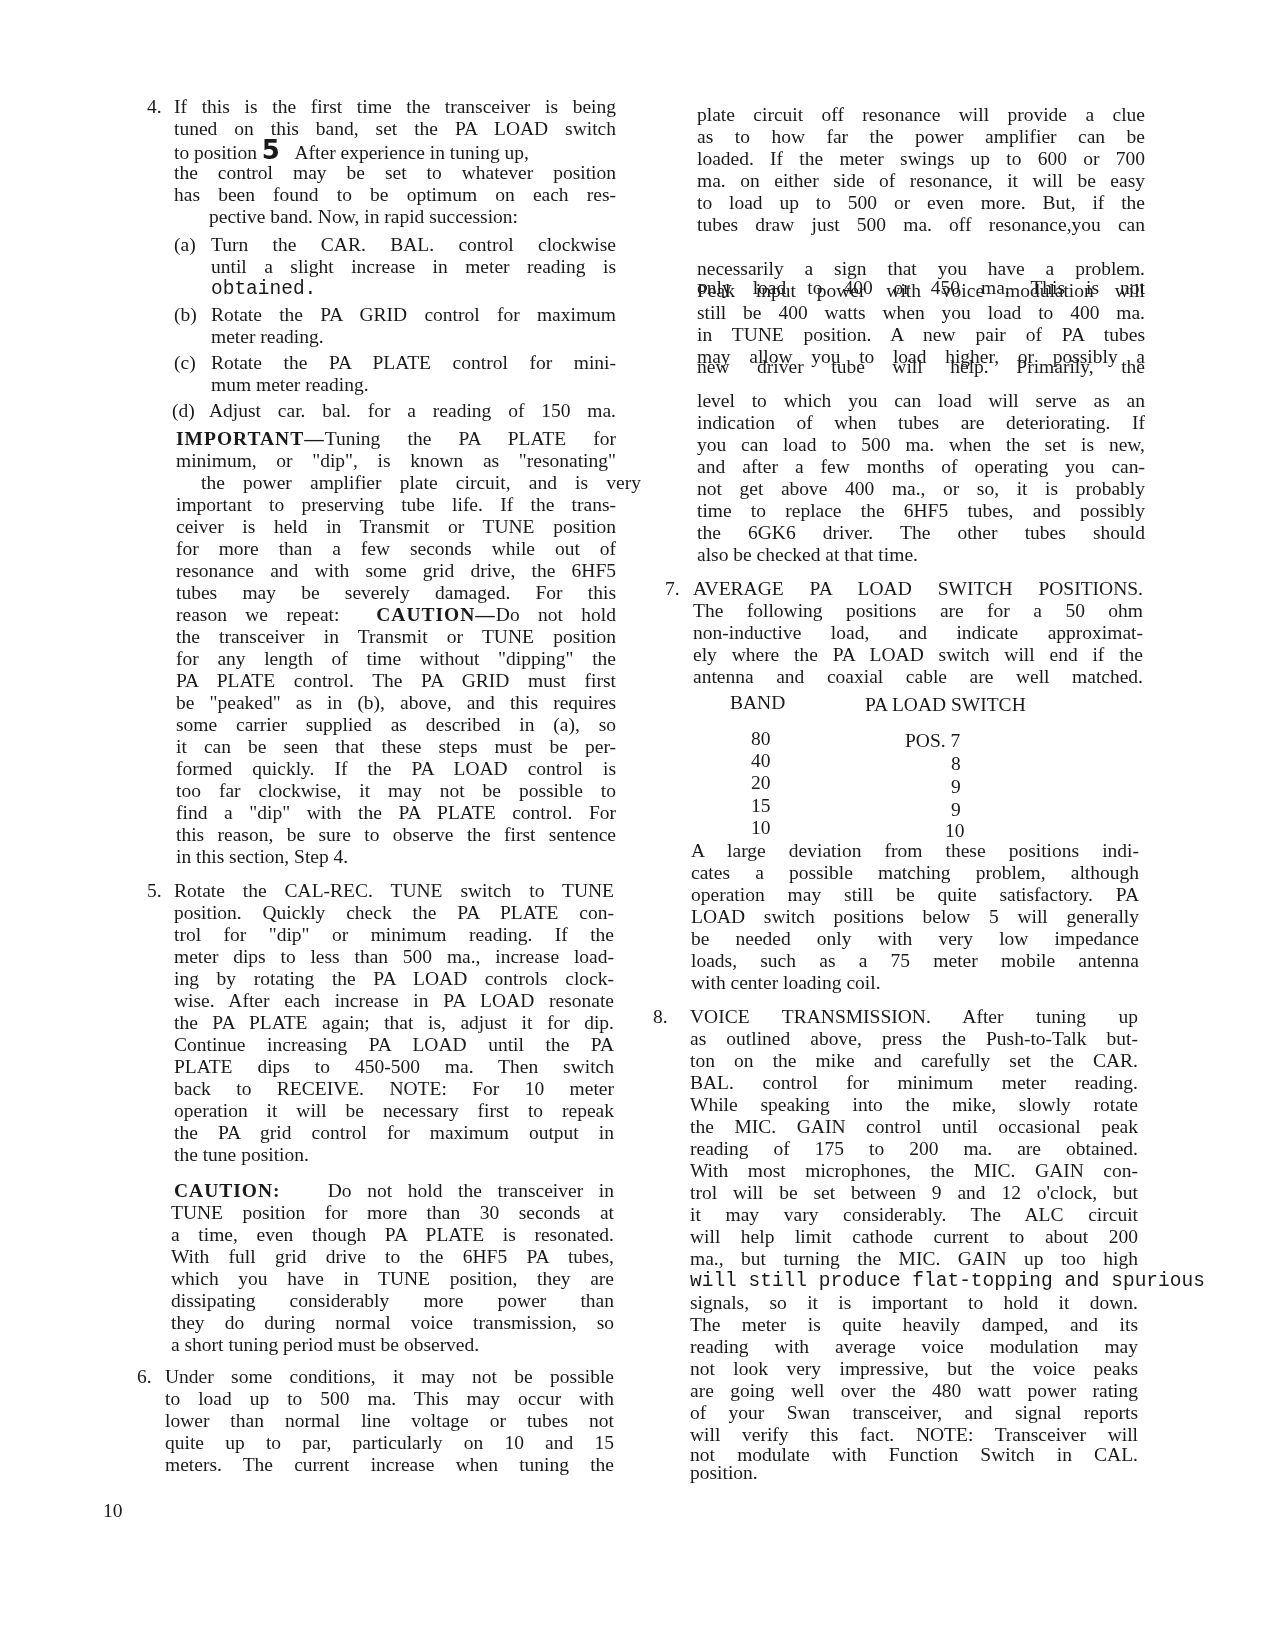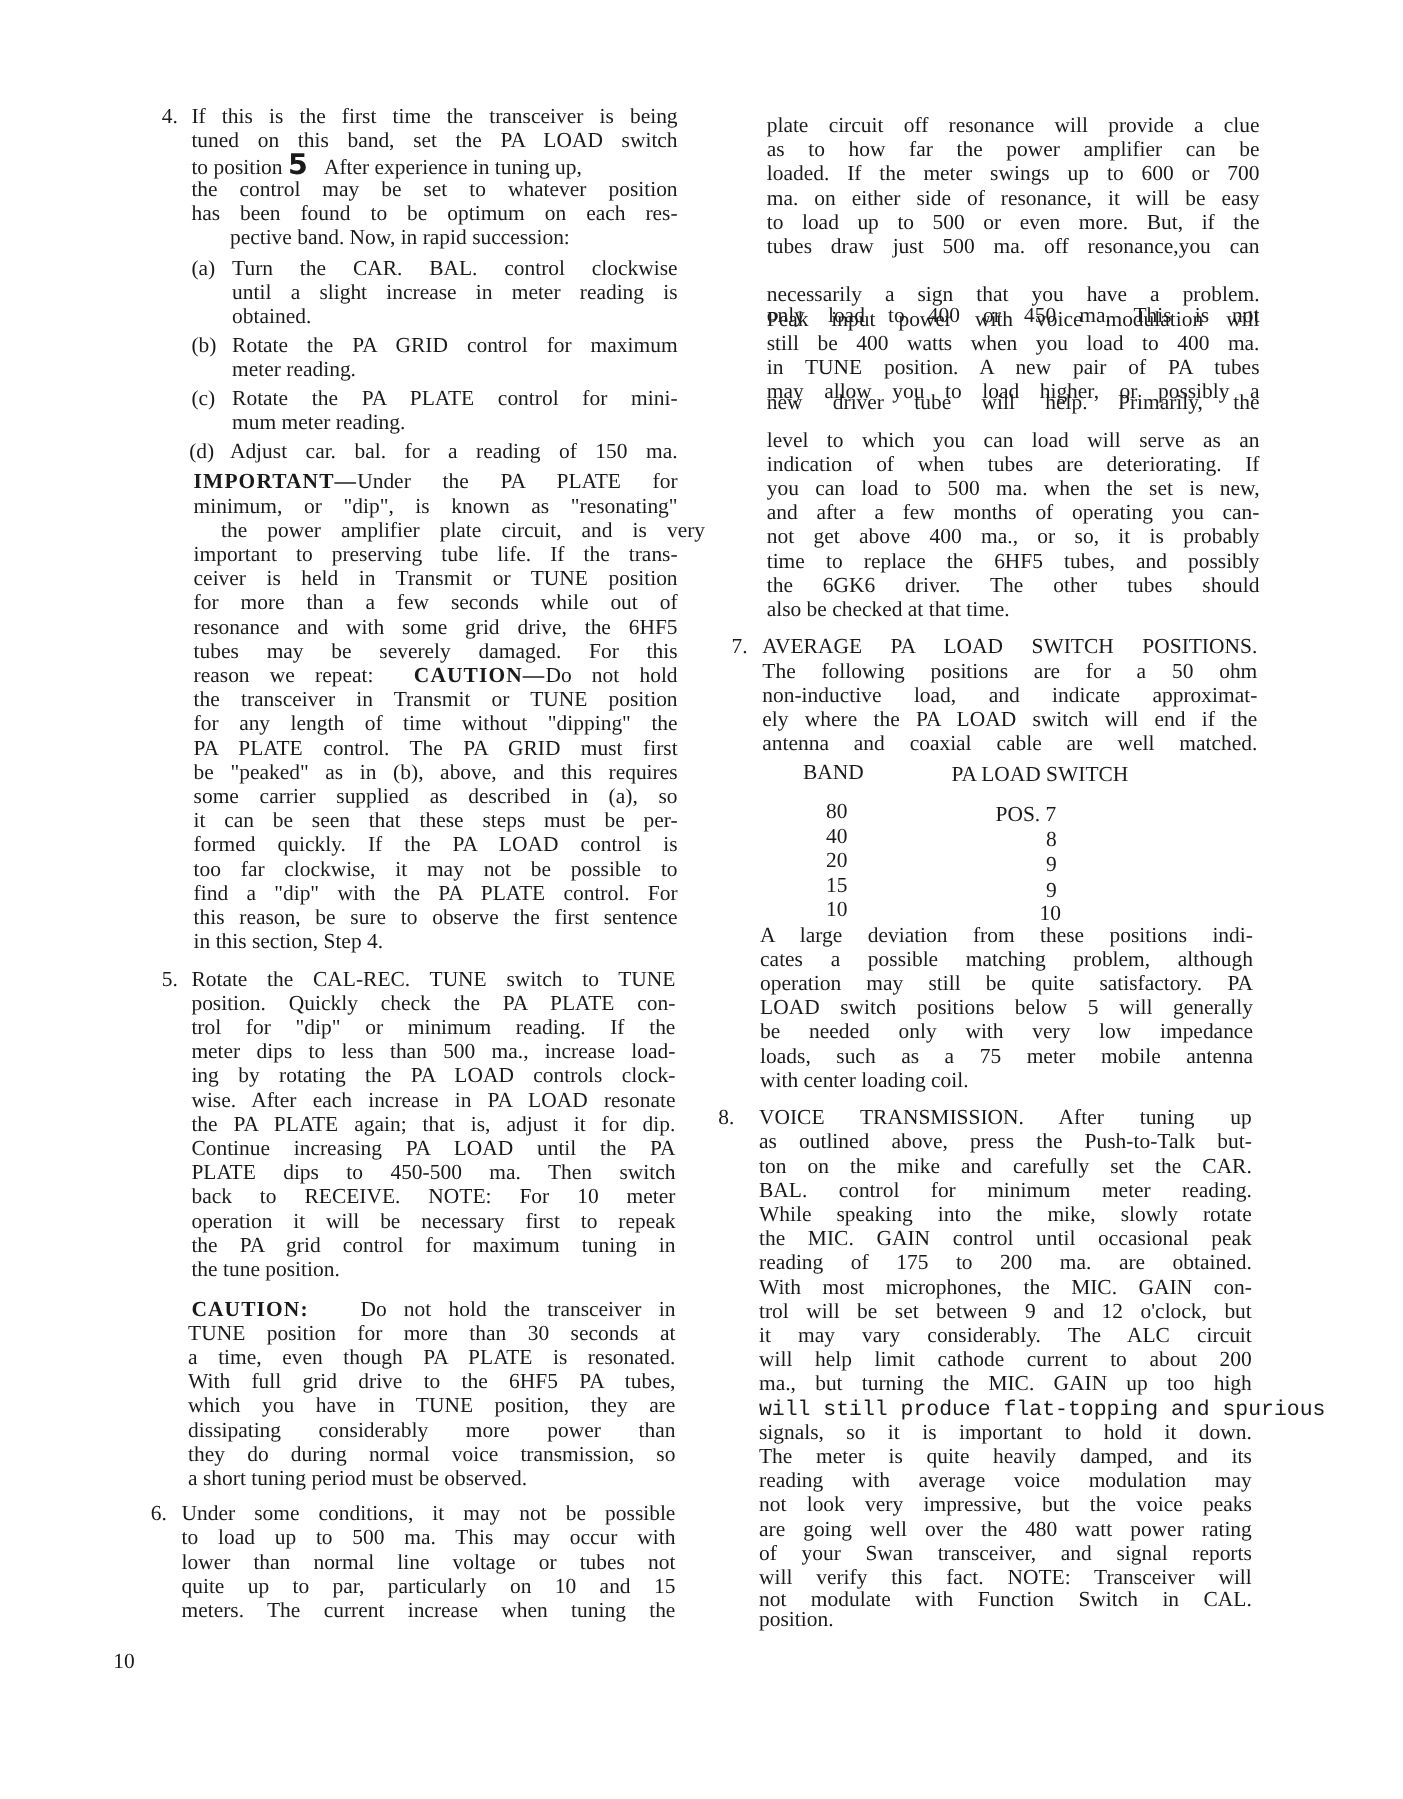--- a/index.html
+++ b/index.html
@@ -38,35 +38,35 @@
         <span class="big5">5</span>
         &nbsp;&nbsp;<span>After experience in tuning up,</span>
       </div>
       <div class="line" style="left:27px;top:162px;width:442px;">the control may be set to whatever position</div>
       <div class="line" style="left:27px;top:184px;width:442px;">has been found to be optimum on each res-</div>
       <div class="line last" style="left:27px;top:206px;width:442px;margin-left:35px;">pective band.  Now, in rapid succession:</div>
 
       <span class="num" style="left:27px;top:234px;">(a)</span>
       <div class="line" style="left:64px;top:234px;width:405px;">Turn the CAR. BAL. control clockwise</div>
       <div class="line" style="left:64px;top:256px;width:405px;">until a slight increase in meter reading is</div>
-      <div class="line last" style="left:64px;top:278px;width:405px;">obtained.</div>
+      <div class="line last" style="left:64px;top:278px;width:405px;font-family:Liberation Mono, monospace;">obtained.</div>
 
       <span class="num" style="left:27px;top:304px;">(b)</span>
       <div class="line" style="left:64px;top:304px;width:405px;">Rotate the PA GRID control for maximum</div>
       <div class="line last" style="left:64px;top:326px;width:405px;">meter reading.</div>
 
       <span class="num" style="left:27px;top:352px;">(c)</span>
       <div class="line" style="left:64px;top:352px;width:405px;">Rotate the PA PLATE control for mini-</div>
       <div class="line last" style="left:64px;top:374px;width:405px;">mum meter reading.</div>
 
       <span class="num" style="left:25px;top:400px;">(d)</span>
       <div class="line" style="left:62px;top:400px;width:407px;">Adjust car. bal. for a reading of 150 ma.</div>
 
       <div class="line" style="left:29px;top:428px;width:440px;">
-        <span class="bold">IMPORTANT—</span><span>Under the PA PLATE for</span>
+        <span class="bold">IMPORTANT—</span><span>Tuning the PA PLATE for</span>
       </div>
       <div class="line" style="left:29px;top:450px;width:440px;">minimum, or "dip", is known as "resonating"</div>
       <div class="line" style="left:29px;top:472px;width:440px;margin-left:25px;">the power amplifier plate circuit, and is very</div>
       <div class="line" style="left:29px;top:494px;width:440px;">important to preserving tube life.  If the trans-</div>
       <div class="line" style="left:29px;top:516px;width:440px;">ceiver is held in Transmit or TUNE position</div>
       <div class="line" style="left:29px;top:538px;width:440px;">for more than a few seconds while out of</div>
       <div class="line" style="left:29px;top:560px;width:440px;">resonance and with some grid drive, the 6HF5</div>
       <div class="line" style="left:29px;top:582px;width:440px;">tubes may be severely damaged.  For this</div>
       <div class="line" style="left:29px;top:604px;width:440px;">
         <span>reason we repeat:</span>&nbsp;&nbsp;<span class="bold">CAUTION—</span><span>Do not hold</span>
@@ -90,21 +90,21 @@
       <div class="line" style="left:27px;top:902px;width:440px;">position.  Quickly check the PA PLATE con-</div>
       <div class="line" style="left:27px;top:924px;width:440px;">trol for "dip" or minimum reading.  If the</div>
       <div class="line" style="left:27px;top:946px;width:440px;">meter dips to less than 500 ma., increase load-</div>
       <div class="line" style="left:27px;top:968px;width:440px;">ing by rotating the PA LOAD controls clock-</div>
       <div class="line" style="left:27px;top:990px;width:440px;">wise.  After each increase in PA LOAD resonate</div>
       <div class="line" style="left:27px;top:1012px;width:440px;">the PA PLATE again; that is, adjust it for dip.</div>
       <div class="line" style="left:27px;top:1034px;width:440px;">Continue increasing PA LOAD until the PA</div>
       <div class="line" style="left:27px;top:1056px;width:440px;">PLATE dips to 450-500 ma.  Then switch</div>
       <div class="line" style="left:27px;top:1078px;width:440px;">back to RECEIVE.  NOTE: For 10 meter</div>
       <div class="line" style="left:27px;top:1100px;width:440px;">operation it will be necessary first to repeak</div>
-      <div class="line" style="left:27px;top:1122px;width:440px;">the PA grid control for maximum tuning in</div>
+      <div class="line" style="left:27px;top:1122px;width:440px;">the PA grid control for maximum output in</div>
       <div class="line last" style="left:27px;top:1144px;width:440px;">the tune position.</div>
 
       <div class="line" style="left:27px;top:1180px;width:440px;">
         <span class="bold">CAUTION:</span>&nbsp;&nbsp;&nbsp;<span>Do not hold the transceiver in</span>
       </div>
       <div class="line" style="left:24px;top:1202px;width:443px;">TUNE position for more than 30 seconds at</div>
       <div class="line" style="left:24px;top:1224px;width:443px;">a time, even though PA PLATE is resonated.</div>
       <div class="line" style="left:24px;top:1246px;width:443px;">With full grid drive to the 6HF5 PA tubes,</div>
       <div class="line" style="left:24px;top:1268px;width:443px;">which you have in TUNE position, they are</div>
       <div class="line" style="left:24px;top:1290px;width:443px;">dissipating considerably more power than</div>

